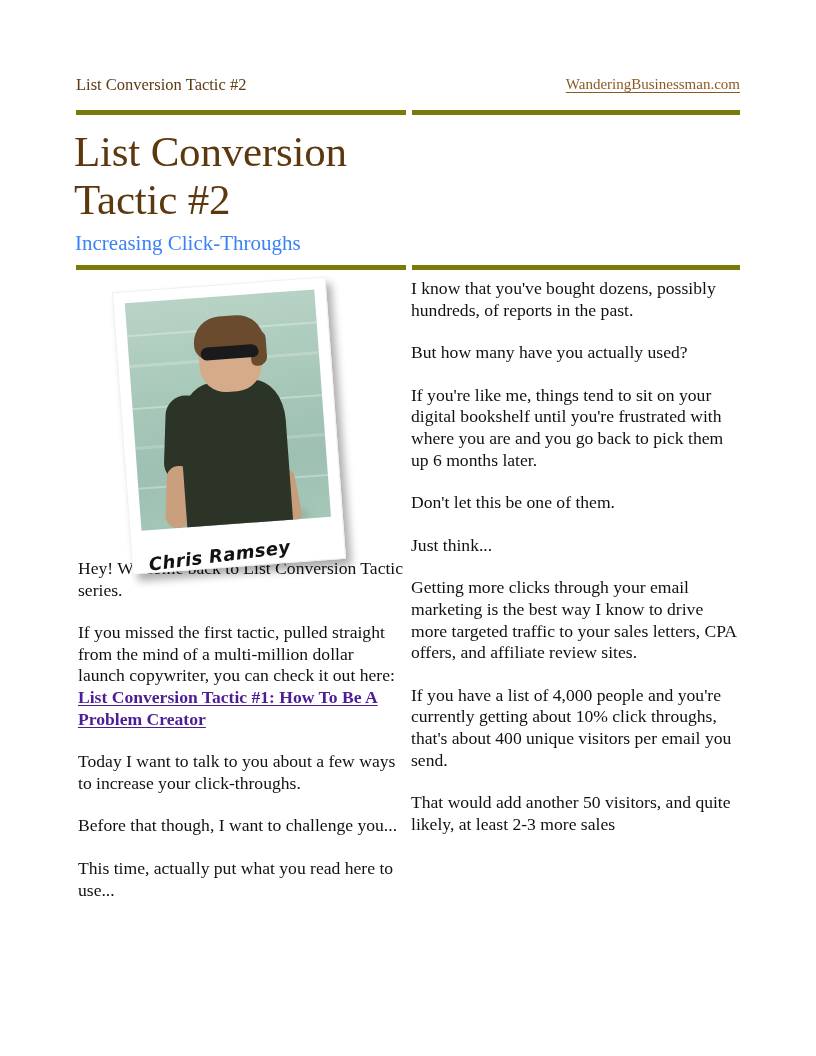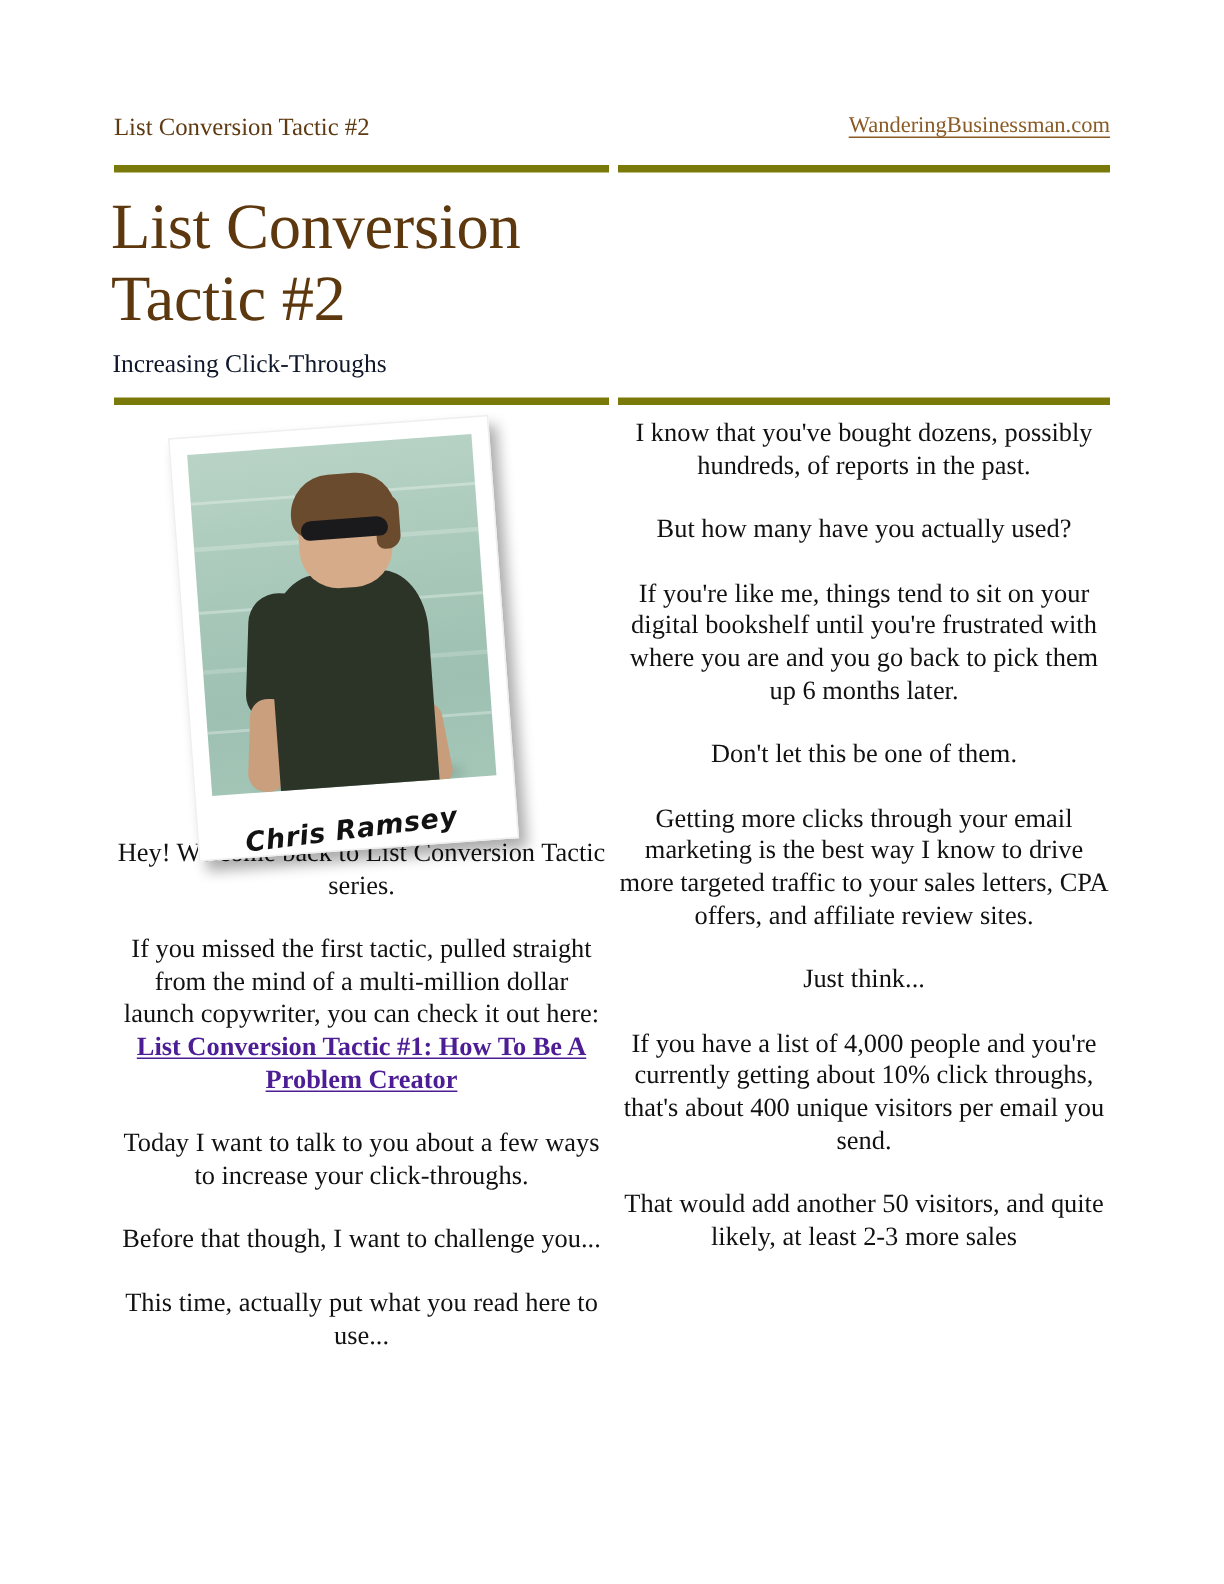--- a/index.html
+++ b/index.html
@@ -73,34 +73,33 @@
   }
   .doc-title {
     font-size: 43px;
     line-height: 48px;
     color: #5d380e;
     letter-spacing: -0.2px;
     margin: 0;
     font-weight: normal;
   }
   .doc-subtitle {
-    font-size: 17px;
+    font-size: 21px;
     line-height: 26px;
-    color: #0f172a;
+    color: #3b82f6;
     margin: 6px 0 0 1px;
     font-weight: normal;
   }
 
   
   .col {
     position: absolute;
     font-size: 17.6px;
     line-height: 21.6px;
     color: #111111;
-    text-align: center;
   }
   .col-left  { left: 78px;  top: 278px; width: 326px; }
   .col-right { left: 411px; top: 278px; width: 330px; }
 
   .col p {
     margin: 0 0 21px 0;
   }
   .col p:last-child { margin-bottom: 12px; }
 
   a.inline-link {
@@ -320,19 +319,19 @@
     <p>Before that though, I want to challenge you...</p>
 
     <p>This time, actually put what you read here to use...</p>
   </div>
 
   <div class="col col-right">
     <p>I know that you've bought dozens, possibly hundreds, of reports in the past.</p>
     <p>But how many have you actually used?</p>
     <p>If you're like me, things tend to sit on your digital bookshelf until you're frustrated with where you are and you go back to pick them up 6 months later.</p>
     <p>Don't let this be one of them.</p>
+    <p>Just think...</p>
     <p>Getting more clicks through your email marketing is the best way I know to drive more targeted traffic to your sales letters, CPA offers, and affiliate review sites.</p>
-    <p>Just think...</p>
     <p>If you have a list of 4,000 people and you're currently getting about 10% click throughs, that's about 400 unique visitors per email you send.</p>
     <p>That would add another 50 visitors, and quite likely, at least 2-3 more sales</p>
   </div>
 
 </div>
 
 </body></html>

